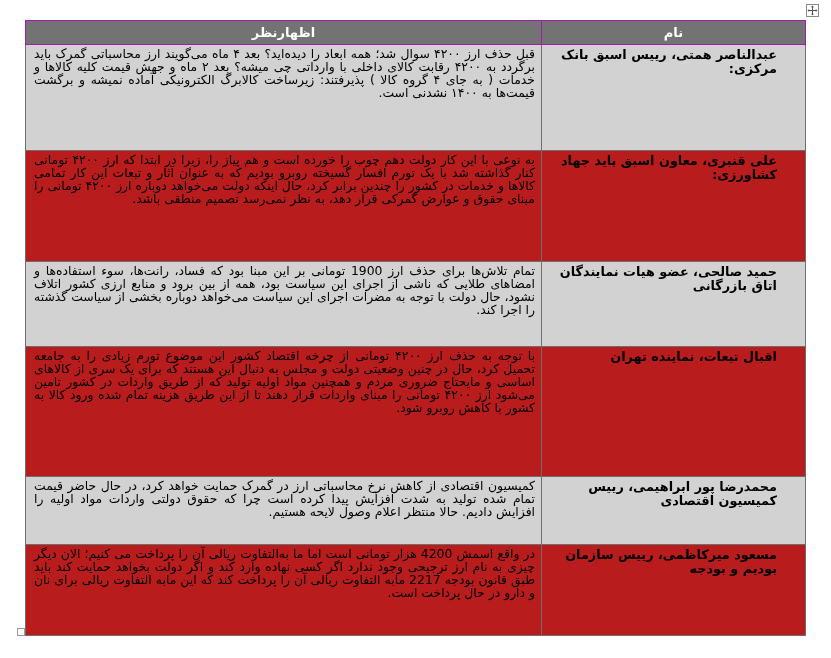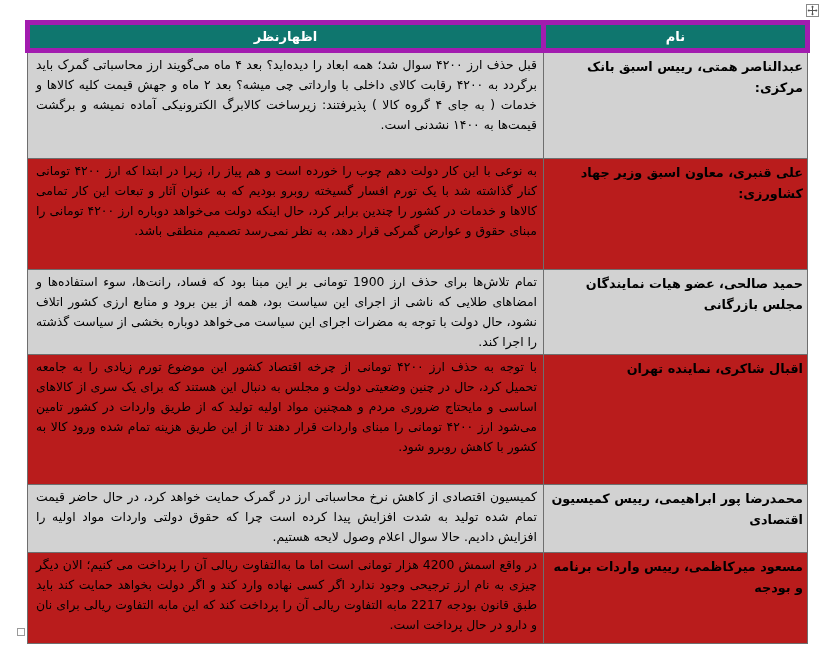--- a/index.html
+++ b/index.html
@@ -38,44 +38,44 @@
   table.opinions {
     position: absolute;
     left: 25px;
     top: 20px;
     width: 780px;
     border-collapse: collapse;
     direction: rtl;
     table-layout: fixed;
   }
   table.opinions th {
-    background: #0f766e;
+    background: #737373;
     color: #ffffff;
     font-weight: bold;
     font-size: 13px;
     height: 23px;
     padding: 0;
     text-align: center;
-    border: 5px solid #a21caf;
+    border: 1px solid #a21caf;
   }
   table.opinions td {
     border: 1px solid #6e6e6e;
     vertical-align: top;
     color: #000;
     font-size: 12.4px;
-    line-height: 20px;
+    line-height: 13px;
     padding: 2px 6px 2px 8px;
     text-align: justify;
     text-align-last: right;
   }
   table.opinions td.name {
     font-weight: bold;
     font-size: 12.8px;
-    line-height: 21px;
-    padding: 3px 4px 2px 6px;
+    line-height: 14px;
+    padding: 3px 28px 2px 6px;
     text-align: right;
     text-align-last: right;
     margin-top: 11px;
   }
   tr.shaded td { background: #d2d2d2; }
   tr.plain td { background: #b91c1c; }
   col.c-name { width: 264px; }
   col.c-opinion { width: 516px; }
   tr.r1 td { height: 100px; }
   tr.r2 td { height: 105px; }
@@ -112,35 +112,35 @@
       <th>نام</th>
       <th>اظهارنظر</th>
     </tr>
   </thead>
   <tbody>
     <tr class="shaded r1">
       <td class="name">عبدالناصر همتی، رییس اسبق بانک مرکزی:</td>
       <td class="opinion">قبل حذف ارز ۴۲۰۰ سوال شد؛ همه ابعاد را دیده‌اید؟ بعد ۴ ماه می‌گویند ارز محاسباتی گمرک باید برگردد به ۴۲۰۰ رقابت کالای داخلی با وارداتی چی میشه؟ بعد ۲ ماه و جهش قیمت کلیه کالاها و خدمات ( به جای ۴ گروه کالا ) پذیرفتند: زیرساخت کالابرگ الکترونیکی آماده نمیشه و برگشت قیمت‌ها به ۱۴۰۰ نشدنی است.</td>
     </tr>
     <tr class="plain r2">
-      <td class="name">علی قنبری، معاون اسبق وزیر جهاد کشاورزی:</td>
+      <td class="name">علی قنبری، معاون اسبق باید جهاد کشاورزی:</td>
       <td class="opinion">به نوعی با این کار دولت دهم چوب را خورده است و هم پیاز را، زیرا در ابتدا که ارز ۴۲۰۰ تومانی کنار گذاشته شد با یک تورم افسار گسیخته روبرو بودیم که به عنوان آثار و تبعات این کار تمامی کالاها و خدمات در کشور را چندین برابر کرد، حال اینکه دولت می‌خواهد دوباره ارز ۴۲۰۰ تومانی را مبنای حقوق و عوارض گمرکی قرار دهد، به نظر نمی‌رسد تصمیم منطقی باشد.</td>
     </tr>
     <tr class="shaded r3">
-      <td class="name">حمید صالحی، عضو هیات نمایندگان مجلس بازرگانی</td>
+      <td class="name">حمید صالحی، عضو هیات نمایندگان اتاق بازرگانی</td>
       <td class="opinion">تمام تلاش‌ها برای حذف ارز 1900 تومانی بر این مبنا بود که فساد، رانت‌ها، سوء استفاده‌ها و امضاهای طلایی که ناشی از اجرای این سیاست بود، همه از بین برود و منابع ارزی کشور اتلاف نشود، حال دولت با توجه به مضرات اجرای این سیاست می‌خواهد دوباره بخشی از سیاست گذشته را اجرا کند.</td>
     </tr>
     <tr class="plain r4">
-      <td class="name">اقبال شاکری، نماینده تهران</td>
+      <td class="name">اقبال تبعات، نماینده تهران</td>
       <td class="opinion">با توجه به حذف ارز ۴۲۰۰ تومانی از چرخه اقتصاد کشور این موضوع تورم زیادی را به جامعه تحمیل کرد، حال در چنین وضعیتی دولت و مجلس به دنبال این هستند که برای یک سری از کالاهای اساسی و مایحتاج ضروری مردم و همچنین مواد اولیه تولید که از طریق واردات در کشور تامین می‌شود ارز ۴۲۰۰ تومانی را مبنای واردات قرار دهند تا از این طریق هزینه تمام شده ورود کالا به کشور با کاهش روبرو شود.</td>
     </tr>
     <tr class="shaded r5">
       <td class="name">محمدرضا پور ابراهیمی، رییس کمیسیون اقتصادی</td>
-      <td class="opinion">کمیسیون اقتصادی از کاهش نرخ محاسباتی ارز در گمرک حمایت خواهد کرد، در حال حاضر قیمت تمام شده تولید به شدت افزایش پیدا کرده است چرا که حقوق دولتی واردات مواد اولیه را افزایش دادیم. حالا سوال اعلام وصول لایحه هستیم.</td>
+      <td class="opinion">کمیسیون اقتصادی از کاهش نرخ محاسباتی ارز در گمرک حمایت خواهد کرد، در حال حاضر قیمت تمام شده تولید به شدت افزایش پیدا کرده است چرا که حقوق دولتی واردات مواد اولیه را افزایش دادیم. حالا منتظر اعلام وصول لایحه هستیم.</td>
     </tr>
     <tr class="plain r6">
-      <td class="name">مسعود میرکاظمی، رییس واردات برنامه و بودجه</td>
+      <td class="name">مسعود میرکاظمی، رییس سازمان بودیم و بودجه</td>
       <td class="opinion">در واقع اسمش 4200 هزار تومانی است اما ما به‌التفاوت ریالی آن را پرداخت می کنیم؛ الان دیگر چیزی به نام ارز ترجیحی وجود ندارد اگر کسی نهاده وارد کند و اگر دولت بخواهد حمایت کند باید طبق قانون بودجه 2217 مابه التفاوت ریالی آن را پرداخت کند که این مابه التفاوت ریالی برای نان و دارو در حال پرداخت است.</td>
     </tr>
   </tbody>
 </table>
 
 <div class="resize-handle"></div>
 
 </body></html>

